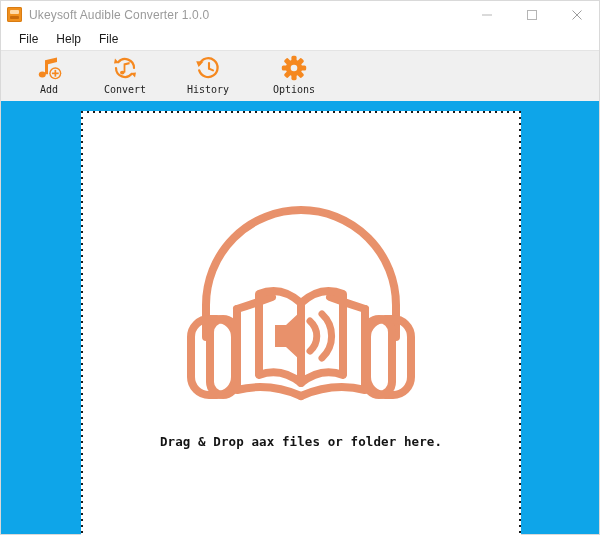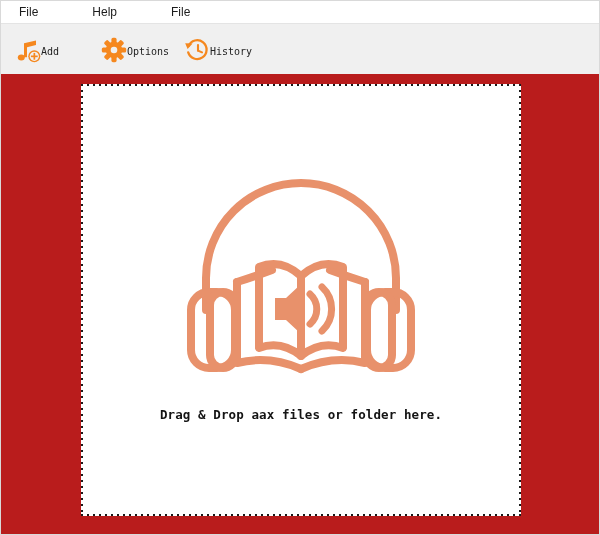--- a/index.html
+++ b/index.html
@@ -90,21 +90,20 @@
   .win-glyph { display: block; }
 
   
   #menu-bar {
     height: 22px;
     min-height: 22px;
     background: #ffffff;
     display: flex;
     align-items: center;
     padding-left: 9px;
-    gap: 36px;
   }
   .menu-item {
     font-size: 12px;
     color: #1c1c1c;
     padding: 2px 9px 3px 9px;
     cursor: default;
     white-space: nowrap;
   }
 
   
@@ -116,21 +115,21 @@
     display: flex;
     align-items: flex-start;
     padding-left: 14px;
     padding-top: 2px;
     box-sizing: border-box;
   }
   .tool-button {
     width: 68px;
     height: 47px;
     display: flex;
-    flex-direction: row;
+    flex-direction: column;
     align-items: center;
     justify-content: flex-start;
     cursor: default;
     border-radius: 2px;
   }
   .tool-icon {
     height: 27px;
     display: flex;
     align-items: center;
     justify-content: center;
@@ -144,21 +143,21 @@
     white-space: nowrap;
   }
   #tool-convert { margin-left: 8px; }
   #tool-options { margin-left: 18px; }
   #tool-history { margin-left: 15px; }
 
   
   #content-area {
     flex: 1;
     position: relative;
-    background: #b91c1c;
+    background: #0ea5e9;
   }
   #drop-zone {
     position: absolute;
     left: 80px;
     top: 10px;
     width: 440px;
     height: 432px;
     box-sizing: border-box;
     background: #ffffff;
     background-image:
@@ -185,20 +184,43 @@
     color: #141414;
     letter-spacing: 0.1px;
     white-space: nowrap;
   }
 </style>
 </head>
 <body>
 
 <div id="app-window">
 
+  <div id="title-bar">
+    <div id="app-icon"></div>
+    <div id="title-text">Ukeysoft Audible Converter 1.0.0</div>
+
+    <div id="window-controls">
+      <div class="win-btn" id="minimize-button">
+        <svg class="win-glyph" width="12" height="12" viewBox="0 0 12 12">
+          <line x1="1" y1="6" x2="11" y2="6" stroke="#b5b5b5" stroke-width="1"></line>
+        </svg>
+      </div>
+      <div class="win-btn" id="maximize-button">
+        <svg class="win-glyph" width="12" height="12" viewBox="0 0 12 12">
+          <rect x="1.5" y="1.5" width="9" height="9" fill="none" stroke="#b5b5b5" stroke-width="1"></rect>
+        </svg>
+      </div>
+      <div class="win-btn" id="close-button">
+        <svg class="win-glyph" width="12" height="12" viewBox="0 0 12 12">
+          <line x1="1.5" y1="1.5" x2="10.5" y2="10.5" stroke="#9d9d9d" stroke-width="1"></line>
+          <line x1="10.5" y1="1.5" x2="1.5" y2="10.5" stroke="#9d9d9d" stroke-width="1"></line>
+        </svg>
+      </div>
+    </div>
+  </div>
 
   <div id="menu-bar">
     <div class="menu-item">File</div>
     <div class="menu-item">Help</div>
     <div class="menu-item">File</div>
   </div>
 
   <div id="toolbar">
 
     <div class="tool-button" id="tool-add">
@@ -208,48 +230,61 @@
           <ellipse cx="6.3" cy="19.4" rx="3.5" ry="3.0" fill="#F5881F"></ellipse>
           <circle cx="19.3" cy="18.3" r="6.0" fill="#F5881F"></circle>
           <circle cx="19.3" cy="18.3" r="4.6" fill="#F0F0F0"></circle>
           <rect x="18.5" y="14.9" width="1.7" height="6.8" fill="#F5881F"></rect>
           <rect x="15.9" y="17.5" width="6.8" height="1.7" fill="#F5881F"></rect>
         </svg>
       </div>
       <div class="tool-label">Add</div>
     </div>
 
+    <div class="tool-button" id="tool-convert">
+      <div class="tool-icon">
+        <svg width="26" height="26" viewBox="0 0 26 26">
+          <path d="M22.0 13 A9 9 0 0 0 6.2 7.2" fill="none" stroke="#F5881F" stroke-width="2.2" stroke-linecap="round"></path>
+          <path d="M4.0 13 A9 9 0 0 0 19.8 18.8" fill="none" stroke="#F5881F" stroke-width="2.2" stroke-linecap="round"></path>
+          <path d="M3.0 3.6 L7.2 8.0 L2.0 8.6 Z" fill="#F5881F"></path>
+          <path d="M23.0 22.4 L18.8 18.0 L24.0 17.4 Z" fill="#F5881F"></path>
+          <path d="M11.6 17.4 V8.4 L17.6 7.0 V9.2 L13.4 10.2 V17.4 Z" fill="#F5881F"></path>
+          <ellipse cx="10.3" cy="17.6" rx="2.3" ry="1.9" fill="#F5881F"></ellipse>
+        </svg>
+      </div>
+      <div class="tool-label">Convert</div>
+    </div>
+
+    <div class="tool-button" id="tool-history">
+      <div class="tool-icon">
+        <svg width="26" height="26" viewBox="0 0 26 26">
+          <path d="M4.5 9.0 A9.4 9.4 0 1 1 4.2 15.4" fill="none" stroke="#F5881F" stroke-width="2.3" stroke-linecap="round"></path>
+          <path d="M1.2 6.2 L8.6 6.6 L3.6 12.0 Z" fill="#F5881F"></path>
+          <line x1="14.0" y1="8.0" x2="14.0" y2="13.6" stroke="#F5881F" stroke-width="2.1" stroke-linecap="round"></line>
+          <line x1="14.0" y1="13.6" x2="18.0" y2="15.4" stroke="#F5881F" stroke-width="2.1" stroke-linecap="round"></line>
+        </svg>
+      </div>
+      <div class="tool-label">History</div>
+    </div>
 
     <div class="tool-button" id="tool-options">
       <div class="tool-icon">
         <svg width="26" height="26" viewBox="0 0 26 26">
           <g fill="#F5881F">
             <rect x="10.4" y="0.8" width="5.2" height="24.4" rx="1.6"></rect>
             <rect x="10.4" y="0.8" width="5.2" height="24.4" rx="1.6" transform="rotate(45 13 13)"></rect>
             <rect x="10.4" y="0.8" width="5.2" height="24.4" rx="1.6" transform="rotate(90 13 13)"></rect>
             <rect x="10.4" y="0.8" width="5.2" height="24.4" rx="1.6" transform="rotate(135 13 13)"></rect>
             <circle cx="13" cy="13" r="8.2"></circle>
           </g>
           <circle cx="13" cy="13" r="3.3" fill="#F0F0F0"></circle>
         </svg>
       </div>
       <div class="tool-label">Options</div>
     </div>
-
-    <div class="tool-button" id="tool-history">
-      <div class="tool-icon">
-        <svg width="26" height="26" viewBox="0 0 26 26">
-          <path d="M4.5 9.0 A9.4 9.4 0 1 1 4.2 15.4" fill="none" stroke="#F5881F" stroke-width="2.3" stroke-linecap="round"></path>
-          <path d="M1.2 6.2 L8.6 6.6 L3.6 12.0 Z" fill="#F5881F"></path>
-          <line x1="14.0" y1="8.0" x2="14.0" y2="13.6" stroke="#F5881F" stroke-width="2.1" stroke-linecap="round"></line>
-          <line x1="14.0" y1="13.6" x2="18.0" y2="15.4" stroke="#F5881F" stroke-width="2.1" stroke-linecap="round"></line>
-        </svg>
-      </div>
-      <div class="tool-label">History</div>
-    </div>
   </div>
 
   <div id="content-area">
     <div id="drop-zone">
 
       <div id="drop-illustration">
         <svg width="242" height="215" viewBox="0 0 242 215">
           <g fill="none" stroke="#E8916B" stroke-width="8">
 
             <path d="M26 140 V108 A95 95 0 0 1 216 108 V140" stroke-linecap="round"></path>

